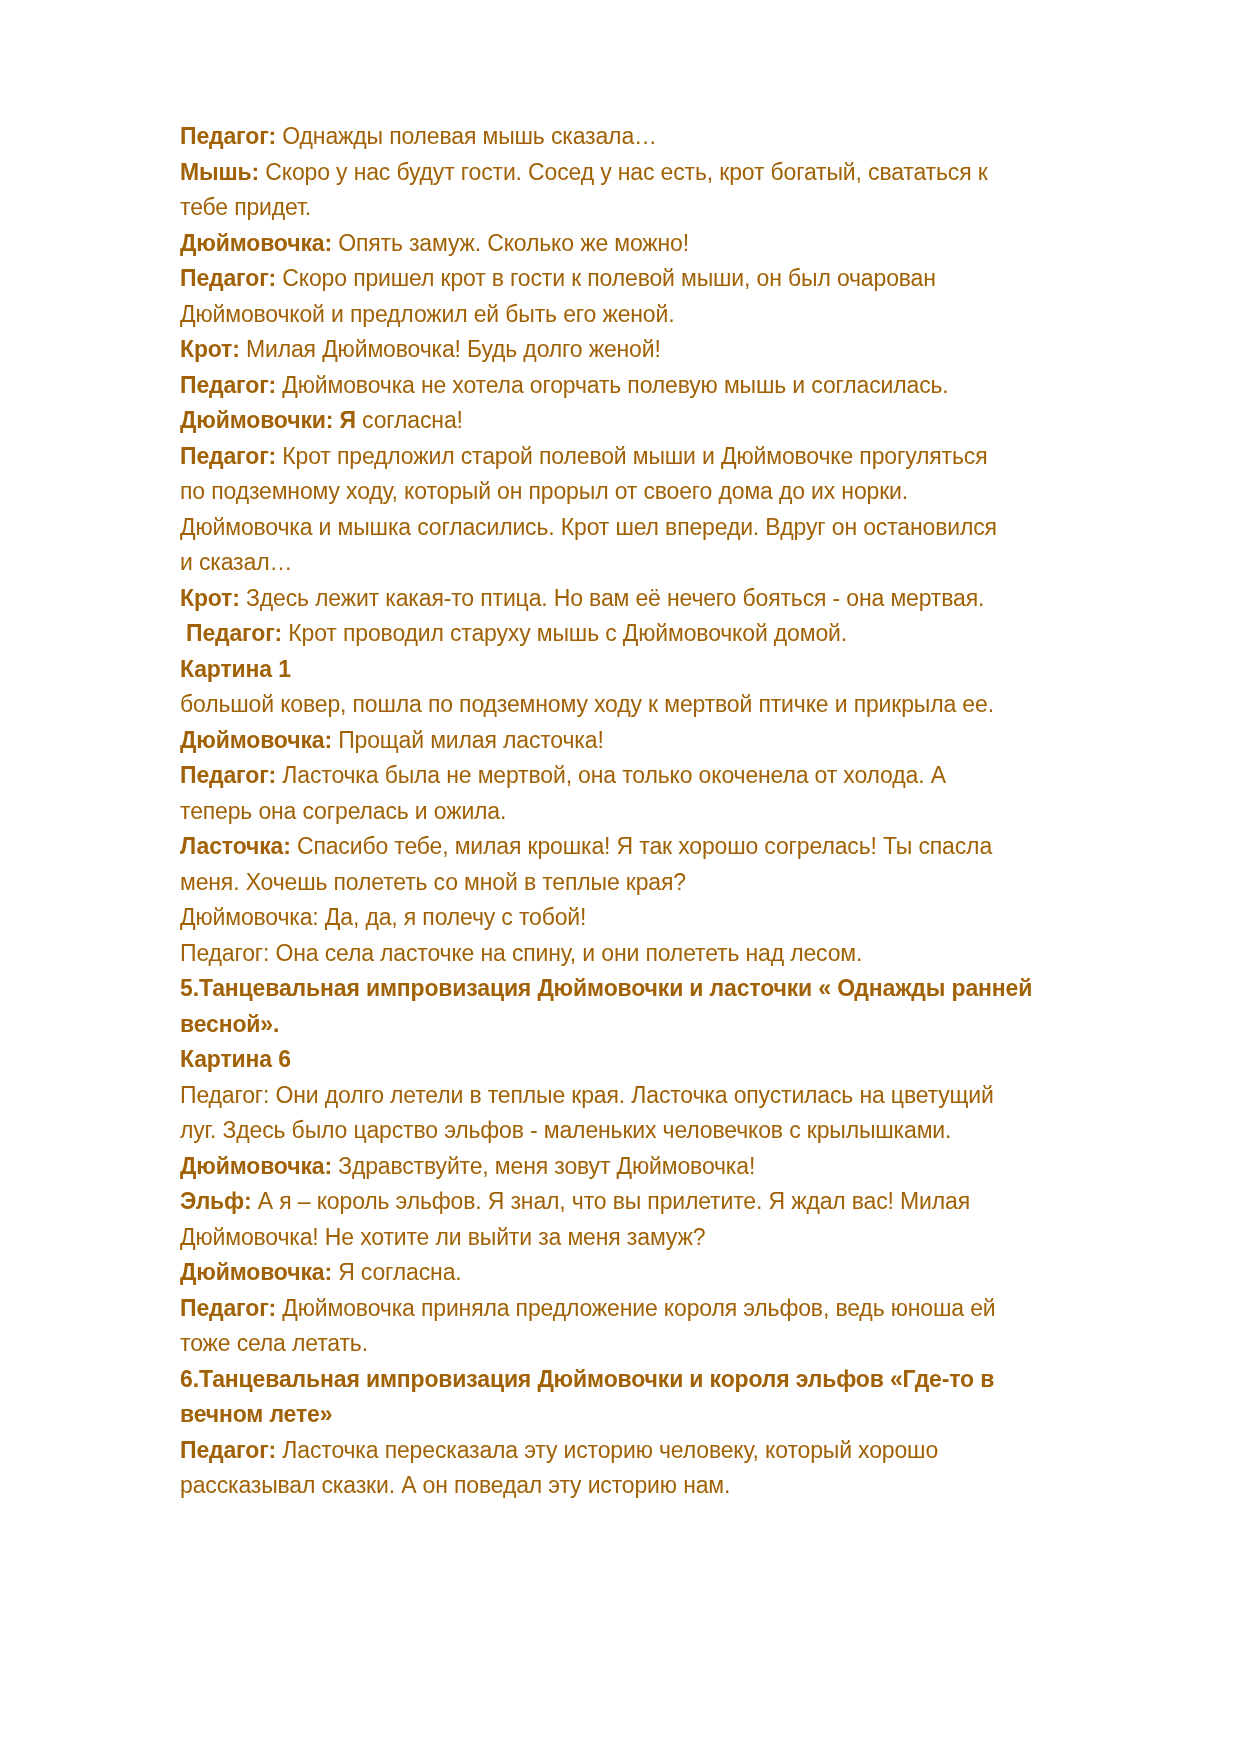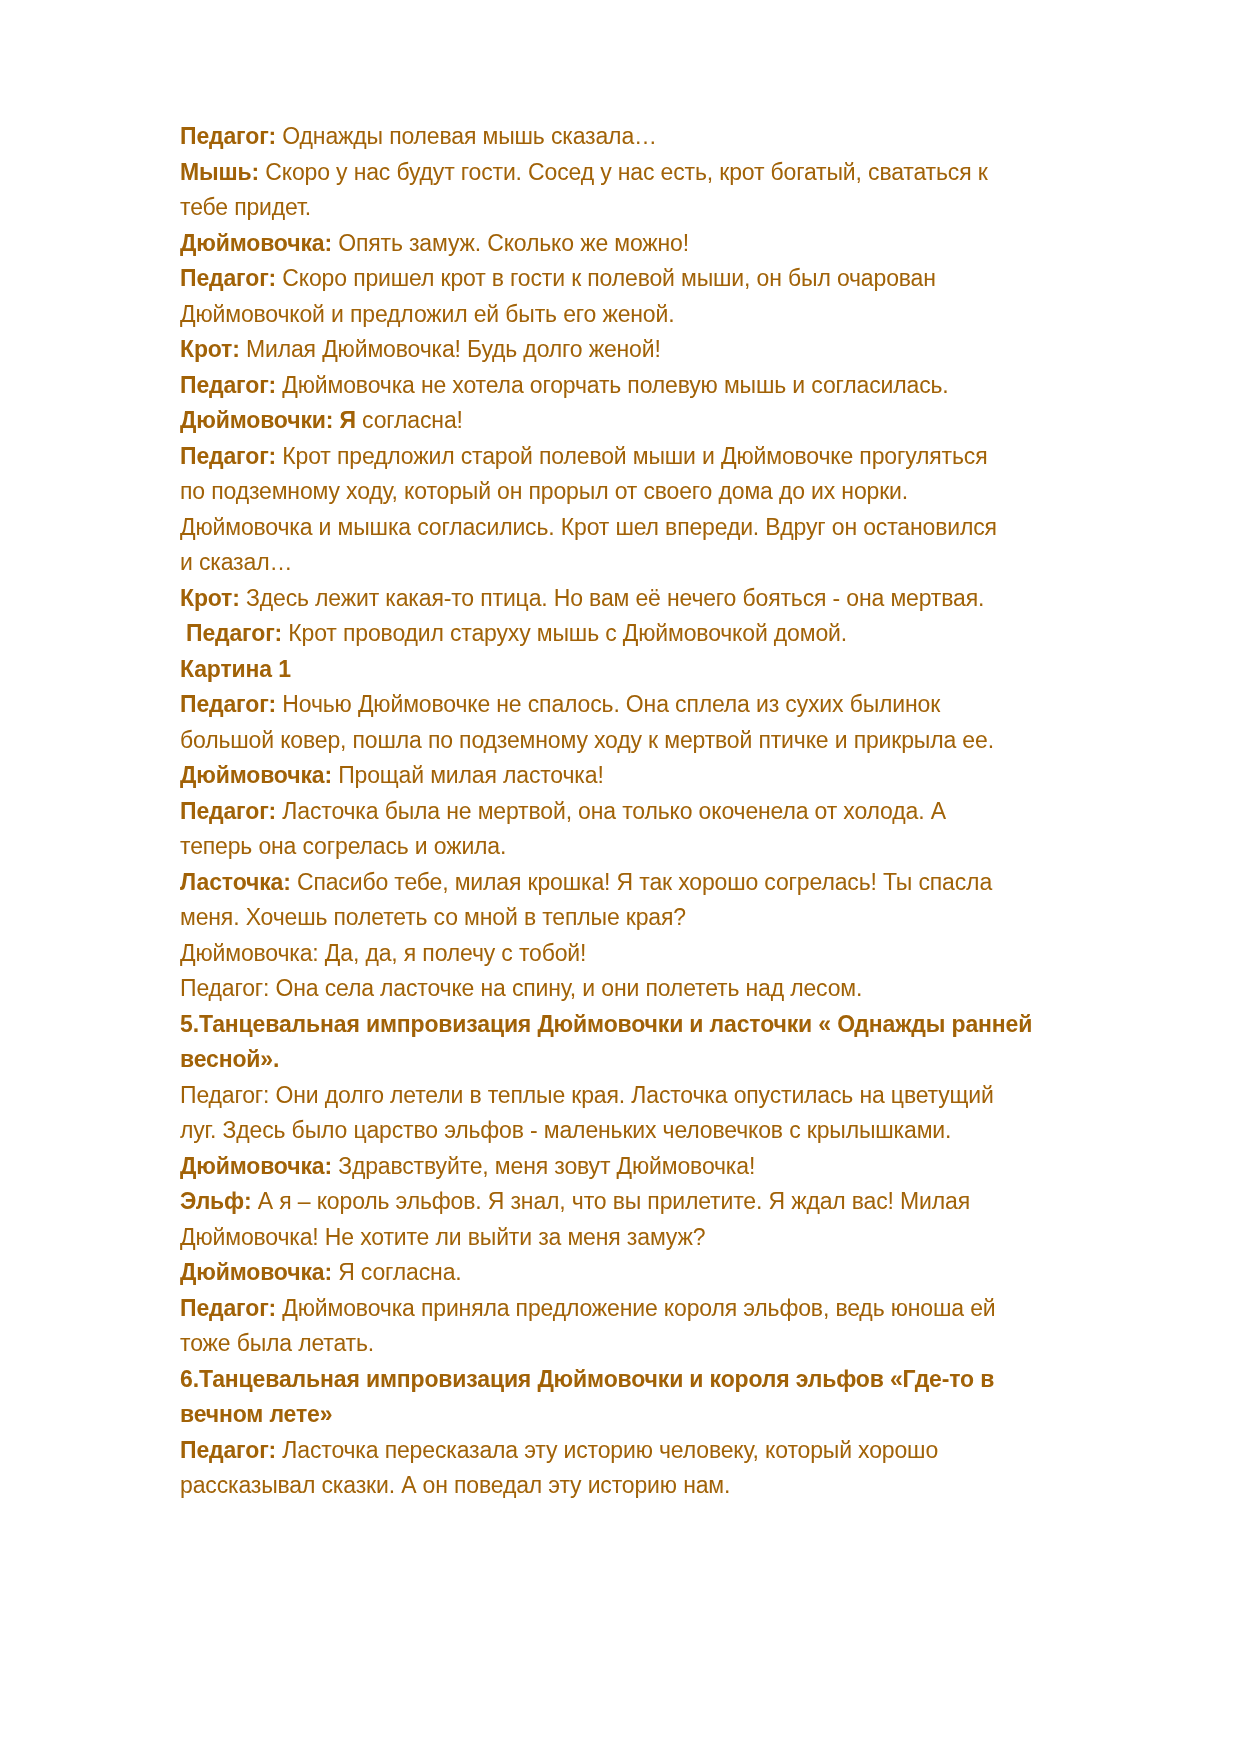--- a/index.html
+++ b/index.html
@@ -27,36 +27,36 @@
   <div class="line"><span class="b">Крот:</span><span> Милая Дюймовочка! Будь долго женой!</span></div>
   <div class="line"><span class="b">Педагог:</span><span> Дюймовочка не хотела огорчать  полевую мышь и согласилась.</span></div>
   <div class="line"><span class="b">Дюймовочки: Я</span><span> согласна!</span></div>
   <div class="line"><span class="b">Педагог:</span><span> Крот предложил старой  полевой мыши и Дюймовочке прогуляться</span></div>
   <div class="line"><span class="b"></span><span>по подземному ходу, который он прорыл от своего дома до их  норки.</span></div>
   <div class="line"><span class="b"></span><span>Дюймовочка и мышка согласились.  Крот шел впереди. Вдруг он остановился</span></div>
   <div class="line"><span class="b"></span><span>и сказал…</span></div>
   <div class="line"><span class="b">Крот:</span><span> Здесь лежит какая-то птица. Но вам её нечего бояться - она мертвая.</span></div>
   <div class="line indent"><span class="b"> Педагог:</span><span> Крот проводил старуху мышь с Дюймовочкой домой.</span></div>
   <div class="line"><span class="b">Картина 1</span><span></span></div>
-  <div class="line"><span class="b">Педагог:</span><span> Ночью Дюймовочке не спалось. Она сплела из сухих былинок</span></div>
   <div class="line"><span class="b"></span><span>большой ковер, пошла по подземному ходу к мертвой птичке и прикрыла ее.</span></div>
   <div class="line"><span class="b">Дюймовочка:</span><span> Прощай милая ласточка!</span></div>
   <div class="line"><span class="b">Педагог:</span><span> Ласточка была не мертвой, она только окоченела от холода. А</span></div>
   <div class="line"><span class="b"></span><span>теперь она согрелась и ожила.</span></div>
   <div class="line"><span class="b">Ласточка:</span><span> Спасибо тебе, милая крошка! Я так хорошо согрелась! Ты спасла</span></div>
   <div class="line"><span class="b"></span><span>меня. Хочешь полететь со мной в теплые края?</span></div>
   <div class="line"><span class="b"></span><span>Дюймовочка: Да, да, я полечу с тобой!</span></div>
   <div class="line"><span class="b"></span><span>Педагог: Она села ласточке на спину, и они полететь над лесом.</span></div>
   <div class="line"><span class="b">5.Танцевальная импровизация Дюймовочки и ласточки « Однажды ранней</span><span></span></div>
   <div class="line"><span class="b">весной».</span><span></span></div>
+  <div class="line"><span class="b">Картина 6</span><span></span></div>
   <div class="line"><span class="b"></span><span>Педагог: Они долго летели в теплые края. Ласточка опустилась на цветущий</span></div>
   <div class="line"><span class="b"></span><span>луг. Здесь было царство эльфов - маленьких человечков с крылышками.</span></div>
   <div class="line"><span class="b">Дюймовочка:</span><span> Здравствуйте, меня зовут Дюймовочка!</span></div>
   <div class="line"><span class="b">Эльф:</span><span> А я – король эльфов. Я знал, что вы прилетите. Я ждал вас! Милая</span></div>
   <div class="line"><span class="b"></span><span>Дюймовочка!  Не хотите ли выйти за меня замуж?</span></div>
   <div class="line"><span class="b">Дюймовочка:</span><span> Я согласна.</span></div>
   <div class="line"><span class="b">Педагог:</span><span> Дюймовочка приняла предложение короля эльфов, ведь юноша ей</span></div>
-  <div class="line"><span class="b"></span><span>тоже была летать.</span></div>
+  <div class="line"><span class="b"></span><span>тоже села летать.</span></div>
   <div class="line"><span class="b">6.Танцевальная импровизация Дюймовочки и короля эльфов «Где-то в</span><span></span></div>
   <div class="line"><span class="b">вечном лете»</span><span></span></div>
   <div class="line"><span class="b">Педагог:</span><span> Ласточка пересказала эту историю человеку, который хорошо</span></div>
   <div class="line"><span class="b"></span><span>рассказывал сказки. А он поведал эту историю нам.</span></div>
 </div>
 
 </body></html>

